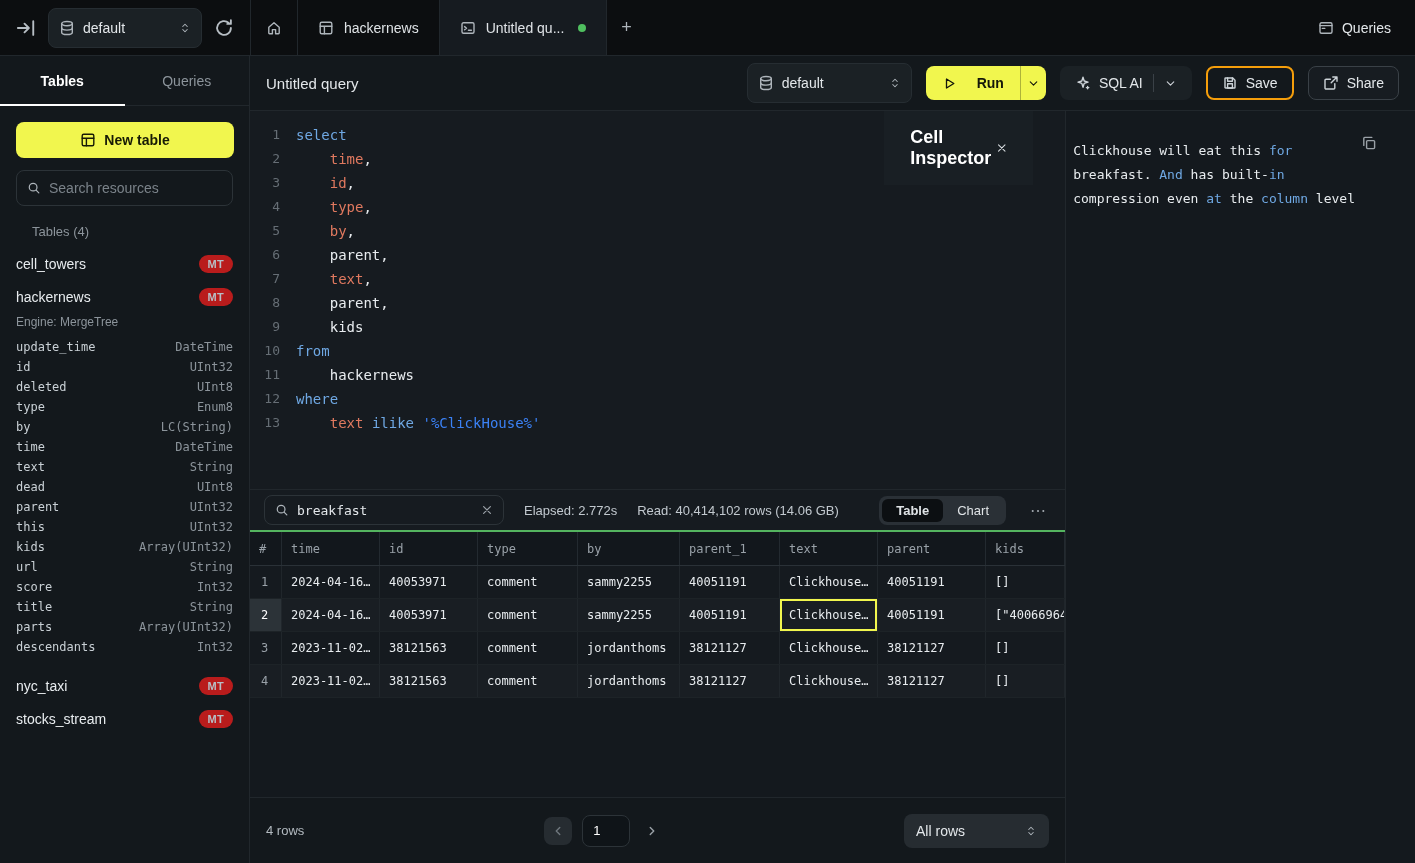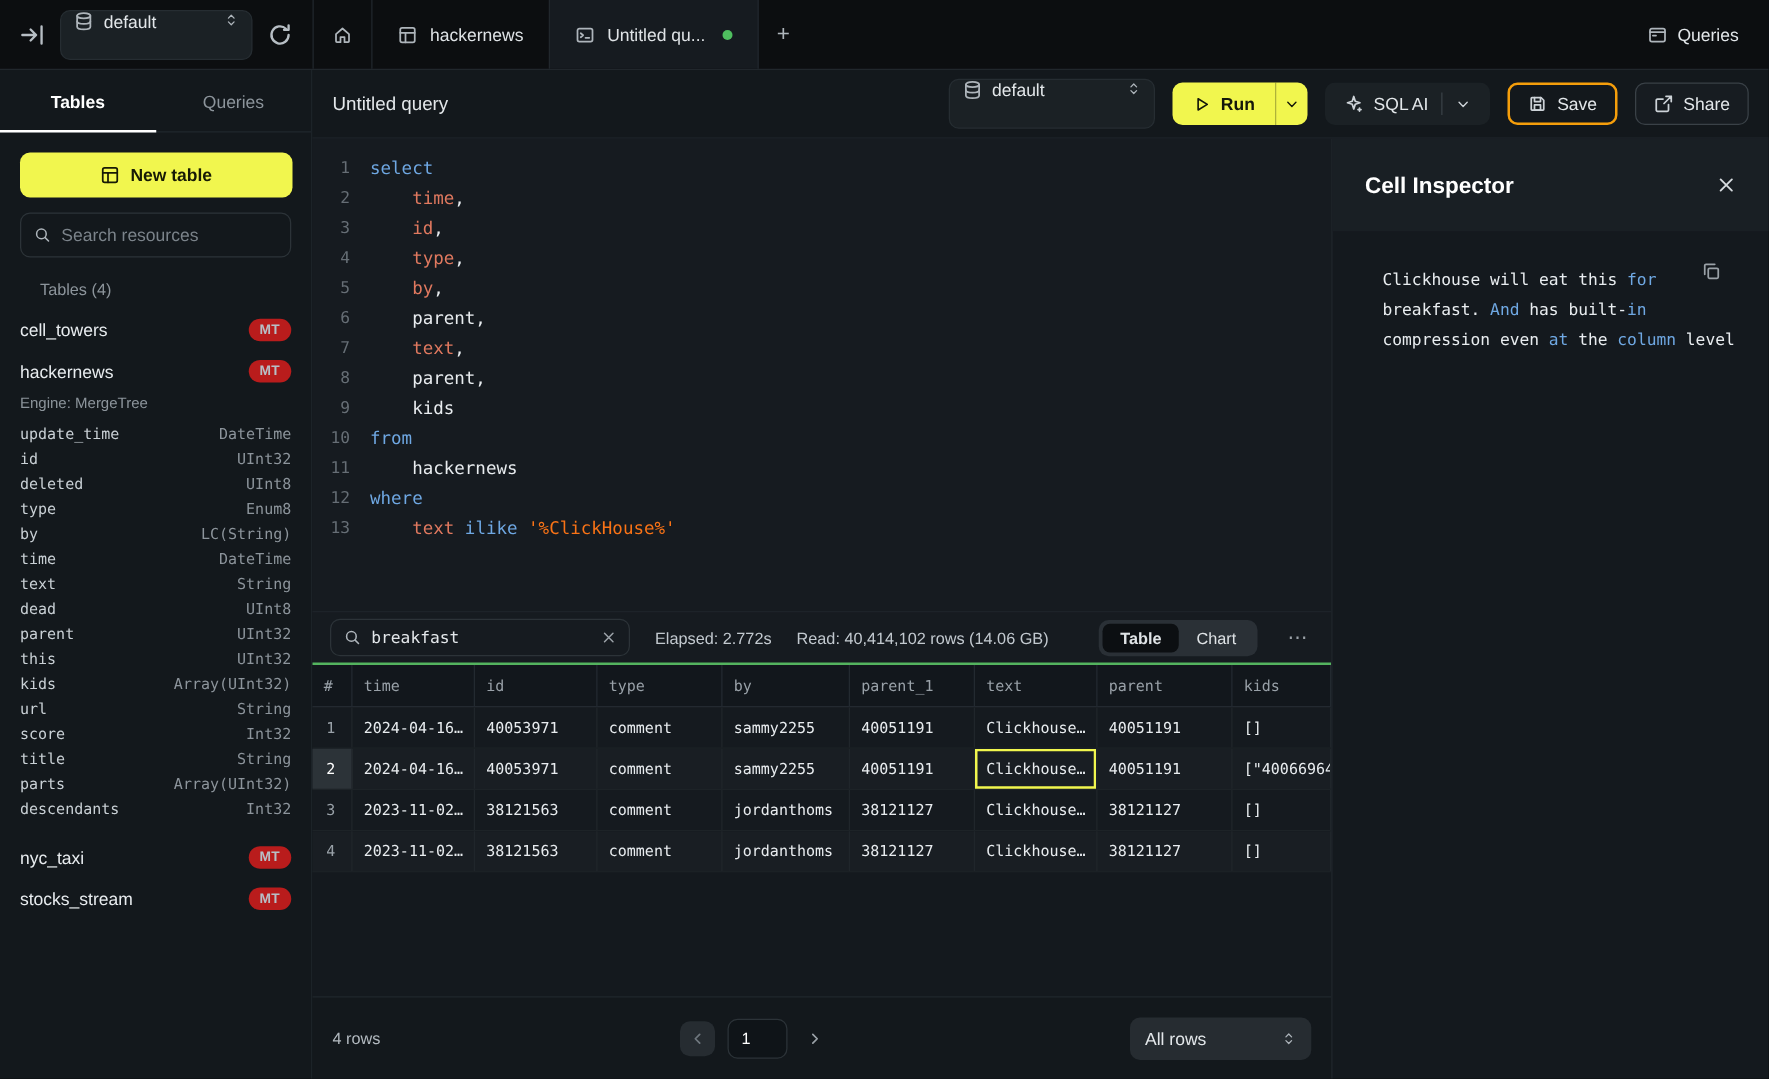--- a/index.html
+++ b/index.html
@@ -14,21 +14,21 @@
   .app{ width:1415px; height:863px; display:flex; flex-direction:column; }
   svg{ display:block; }
   .icon{ width:16px; height:16px; color:#aeb5bb; flex:0 0 auto; }
   .icon svg{ width:100%; height:100%; fill:none; stroke:currentColor; stroke-width:1.4; stroke-linecap:round; stroke-linejoin:round; }
 
   
   .topbar{ height:56px; flex:0 0 56px; display:flex; align-items:stretch; background:var(--bg-topbar); border-bottom:1px solid var(--border); }
   .topbar-left{ width:250px; flex:0 0 250px; display:flex; align-items:center; gap:12px; padding:0 16px; }
   .icon-btn{ width:20px; height:20px; color:#b7bec4; cursor:pointer; }
   .icon-btn svg{ width:100%; height:100%; fill:none; stroke:currentColor; stroke-width:1.5; stroke-linecap:round; stroke-linejoin:round; }
-  .db-select{ height:40px; background:var(--bg-input); border:1px solid #262d32; border-radius:8px; display:flex; gap:8px; padding:0 10px; font-size:14px; color:var(--text); cursor:pointer; flex:1; }
+  .db-select{ height:40px; background:var(--bg-input); border:1px solid #262d32; border-radius:8px; display:flex; align-items:center; gap:8px; padding:0 10px; font-size:14px; color:var(--text); cursor:pointer; flex:1; }
   .db-select .spacer1{ flex:1; }
   .tabs{ display:flex; align-items:stretch; }
   .tab{ display:flex; align-items:center; gap:10px; padding:0 20px; border-right:1px solid var(--border); font-size:14px; color:#dfe3e6; cursor:pointer; }
   .tab.home{ width:48px; justify-content:center; padding:0; border-left:1px solid var(--border); }
   .tab.active{ background:var(--bg-editor); }
   .tab.plus{ border-right:none; color:#aeb5bb; font-size:18px; padding:0 14px; }
   .dot{ width:8px; height:8px; border-radius:50%; background:#4fbf5f; margin-left:4px; }
   .topbar-spacer{ flex:1; }
   .queries-btn{ display:flex; align-items:center; gap:8px; margin:auto 24px; font-size:14px; color:var(--text); cursor:pointer; }
 
@@ -58,41 +58,41 @@
   .field-name{ color:#c9d0d5; }
   .field-type{ color:var(--muted); }
 
   
   .main-col{ flex:1; display:flex; flex-direction:column; min-width:0; }
   .query-toolbar{ height:55px; flex:0 0 55px; background:var(--bg-panel); border-bottom:1px solid var(--border); display:flex; align-items:center; padding:0 16px; }
   .query-title{ font-size:15px; color:var(--text); }
   .toolbar-right{ margin-left:auto; display:flex; align-items:center; gap:14px; }
   .db-select.wide{ width:165px; flex:0 0 165px; }
   .run-btn{ display:flex; height:34px; border-radius:8px; overflow:hidden; background:var(--yellow); cursor:pointer; }
-  .run-main{ display:flex; align-items:center; gap:8px; padding:0 16px; font-size:14px; font-weight:700; color:#14170a; }
+  .run-main{ display:flex; align-items:center; gap:20px; padding:0 16px; font-size:14px; font-weight:700; color:#14170a; }
   .run-main .icon{ color:#14170a; width:15px; height:15px; }
   .run-caret{ width:26px; display:flex; align-items:center; justify-content:center; border-left:1px solid rgba(20,23,10,.3); color:#14170a; }
   .run-caret .icon{ color:#14170a; width:13px; height:13px; }
   .pill{ height:34px; border-radius:8px; background:var(--bg-input); display:flex; align-items:center; gap:8px; padding:0 14px; font-size:14px; color:var(--text); cursor:pointer; border:1px solid transparent; }
   .pill .icon{ color:#cdd3d8; }
   .pill-divider{ width:1px; height:18px; background:#3a4147; margin:0 2px; }
   .pill.save{ border:2px solid var(--orange); background:transparent; }
   .pill.share{ border:1px solid #3a4147; background:#171c21; }
 
   .workspace{ flex:1; display:flex; min-height:0; }
   .editor-col{ width:815px; flex:0 0 815px; display:flex; flex-direction:column; background:var(--bg-main); min-height:0; }
 
   
   .editor{ flex:0 0 379px; background:var(--bg-editor); border-bottom:1px solid var(--border); padding-top:12px; overflow:hidden; font-family:"DejaVu Sans Mono", monospace; font-size:14px; line-height:24px; }
   .code-line{ display:flex; }
   .line-num{ flex:0 0 46px; width:46px; text-align:right; padding-right:16px; color:#666e75; font-size:13px; }
   .line-code{ white-space:pre; }
   .t-k{ color:#6fa8e3; }
   .t-f{ color:#e0795f; }
-  .t-s{ color:#f97316; }
+  .t-s{ color:#3b82f6; }
   .t-p{ color:#e8ecef; }
 
   
   .results-toolbar{ height:40px; flex:0 0 40px; display:flex; align-items:center; gap:20px; padding:0 14px; background:var(--bg-editor); }
   .search-box.results{ width:240px; flex:0 0 240px; height:30px; }
   .search-box.results input{ font-family:"DejaVu Sans Mono", monospace; font-size:13px; }
   .clear-x{ width:12px; height:12px; color:#9aa1a7; cursor:pointer; }
   .clear-x svg{ width:100%; height:100%; fill:none; stroke:currentColor; stroke-width:1.6; stroke-linecap:round; }
   .stat{ font-size:13px; color:#c2c9cf; white-space:nowrap; }
   .rt-spacer{ flex:1; }
@@ -121,21 +121,21 @@
   .fspacer{ flex:1; }
   .pagination{ display:flex; align-items:center; gap:10px; }
   .page-btn{ width:28px; height:28px; border-radius:8px; background:#262c31; color:#6f777e; display:flex; align-items:center; justify-content:center; cursor:pointer; }
   .page-btn svg, .page-next svg{ width:14px; height:14px; fill:none; stroke:currentColor; stroke-width:1.6; stroke-linecap:round; stroke-linejoin:round; }
   .page-input{ width:48px; height:32px; border:1px solid var(--border-strong); border-radius:8px; background:#0f1418; display:flex; align-items:center; padding:0 10px; }
   .page-input input{ width:100%; background:transparent; border:none; outline:none; color:#fff; font-size:13px; font-family:inherit; }
   .page-next{ color:#9aa1a7; display:flex; align-items:center; justify-content:center; width:24px; height:24px; cursor:pointer; }
   .page-size{ width:145px; height:34px; background:#262c31; border-radius:8px; display:flex; align-items:center; justify-content:space-between; padding:0 12px; font-size:14px; color:var(--text); cursor:pointer; }
 
   
-  .inspector{ flex:1; border-left:1px solid var(--border); background:#14191e; display:flex; flex-direction:column; min-width:0; }
+  .inspector{ flex:1; border-left:1px solid var(--border); background:#14191e; display:flex; flex-direction:row; min-width:0;justify-content:flex-end; }
   .inspector-header{ height:74px; flex:0 0 74px; background:#191f24; display:flex; align-items:center; justify-content:space-between; padding:0 26px; }
   .inspector-title{ font-size:18px; font-weight:700; color:#fff; }
   .close-btn{ width:16px; height:16px; color:#d6dbdf; cursor:pointer; }
   .close-btn svg{ width:100%; height:100%; fill:none; stroke:currentColor; stroke-width:1.5; stroke-linecap:round; }
   .inspector-body{ position:relative; padding:28px 60px 0 40px; }
   .copy-btn{ position:absolute; top:24px; right:38px; width:16px; height:16px; color:#9aa1a7; cursor:pointer; }
   .copy-btn svg{ width:100%; height:100%; fill:none; stroke:currentColor; stroke-width:1.4; stroke-linecap:round; stroke-linejoin:round; }
   .inspector-text{ font-family:"DejaVu Sans Mono", monospace; font-size:13px; line-height:24px; }
   .insp-line{ white-space:pre; }
 </style>

